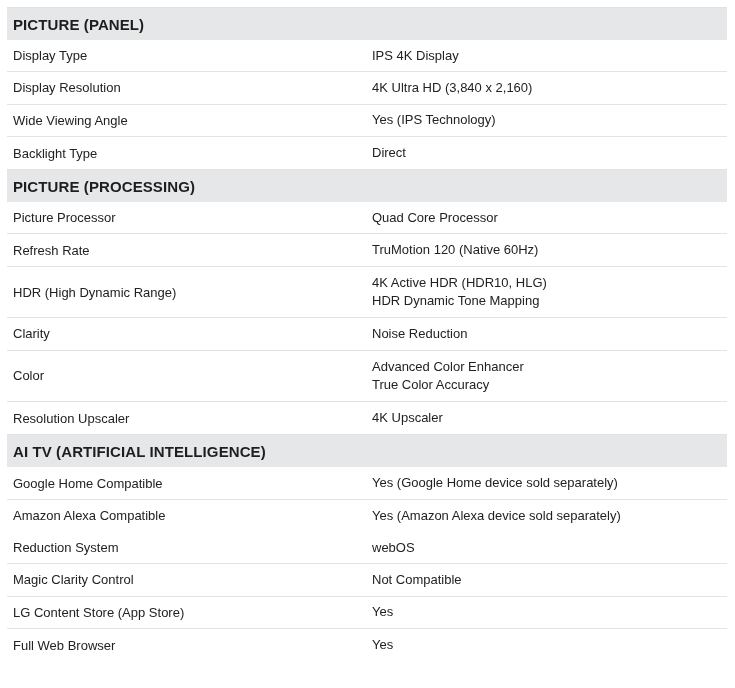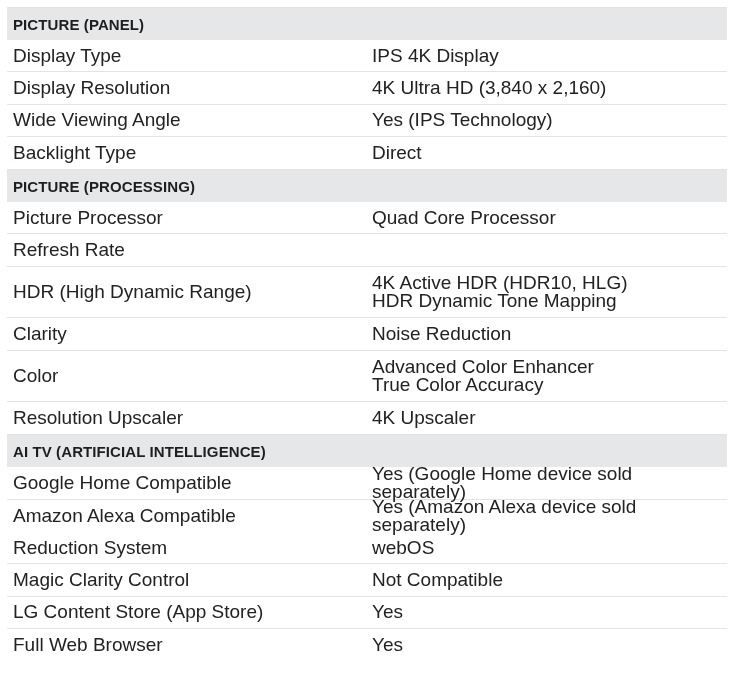--- a/index.html
+++ b/index.html
@@ -4,21 +4,21 @@
   <style>
     html, body { margin: 0; padding: 0; background: #ffffff; }
     body { width: 735px; height: 688px; overflow: hidden; position: relative;
            font-family: "Liberation Sans", sans-serif; color: #222222; }
     .spec-table { position: absolute; left: 7px; top: 7px; width: 720px; }
     .section-header { background: #e6e7e8; height: 33px; box-sizing: border-box;
            border-top: 1px solid #e2e2e2;
            display: flex; align-items: center; padding-left: 6px;
            font-weight: bold; font-size: 15px; color: #1e1e1e; letter-spacing: 0.1px; text-align: center; }
     .spec-row { display: flex; align-items: center; box-sizing: border-box;
-           border-bottom: 1px solid #e3e3e3; font-size: 19px; }
+           border-bottom: 1px solid #e3e3e3; font-size: 13px; }
     .spec-row.h1 { height: 32.3px; }
     .spec-row.h2 { height: 51.5px; }
     .spec-row.last { border-bottom: none; }
     .spec-label { width: 365px; padding-left: 6px; box-sizing: border-box; }
     .spec-value { flex: 1; line-height: 18px; }
     .spec-value span { display: block; }
   </style>
 </head>
 <body>
 
@@ -52,20 +52,23 @@
 
   <div class="section-header">PICTURE (PROCESSING)</div>
   <div class="spec-row h1">
     <div class="spec-label">Picture Processor</div>
     <div class="spec-value">
         <span>Quad Core Processor</span>
       </div>
   </div>
   <div class="spec-row h1">
     <div class="spec-label">Refresh Rate</div>
+    <div class="spec-value">
+        <span>TruMotion 120 (Native 60Hz)</span>
+      </div>
   </div>
   <div class="spec-row h2">
     <div class="spec-label">HDR (High Dynamic Range)</div>
     <div class="spec-value">
       <span>4K Active HDR (HDR10, HLG)</span>
       <span>HDR Dynamic Tone Mapping</span>
     </div>
   </div>
   <div class="spec-row h1">
     <div class="spec-label">Clarity</div>

